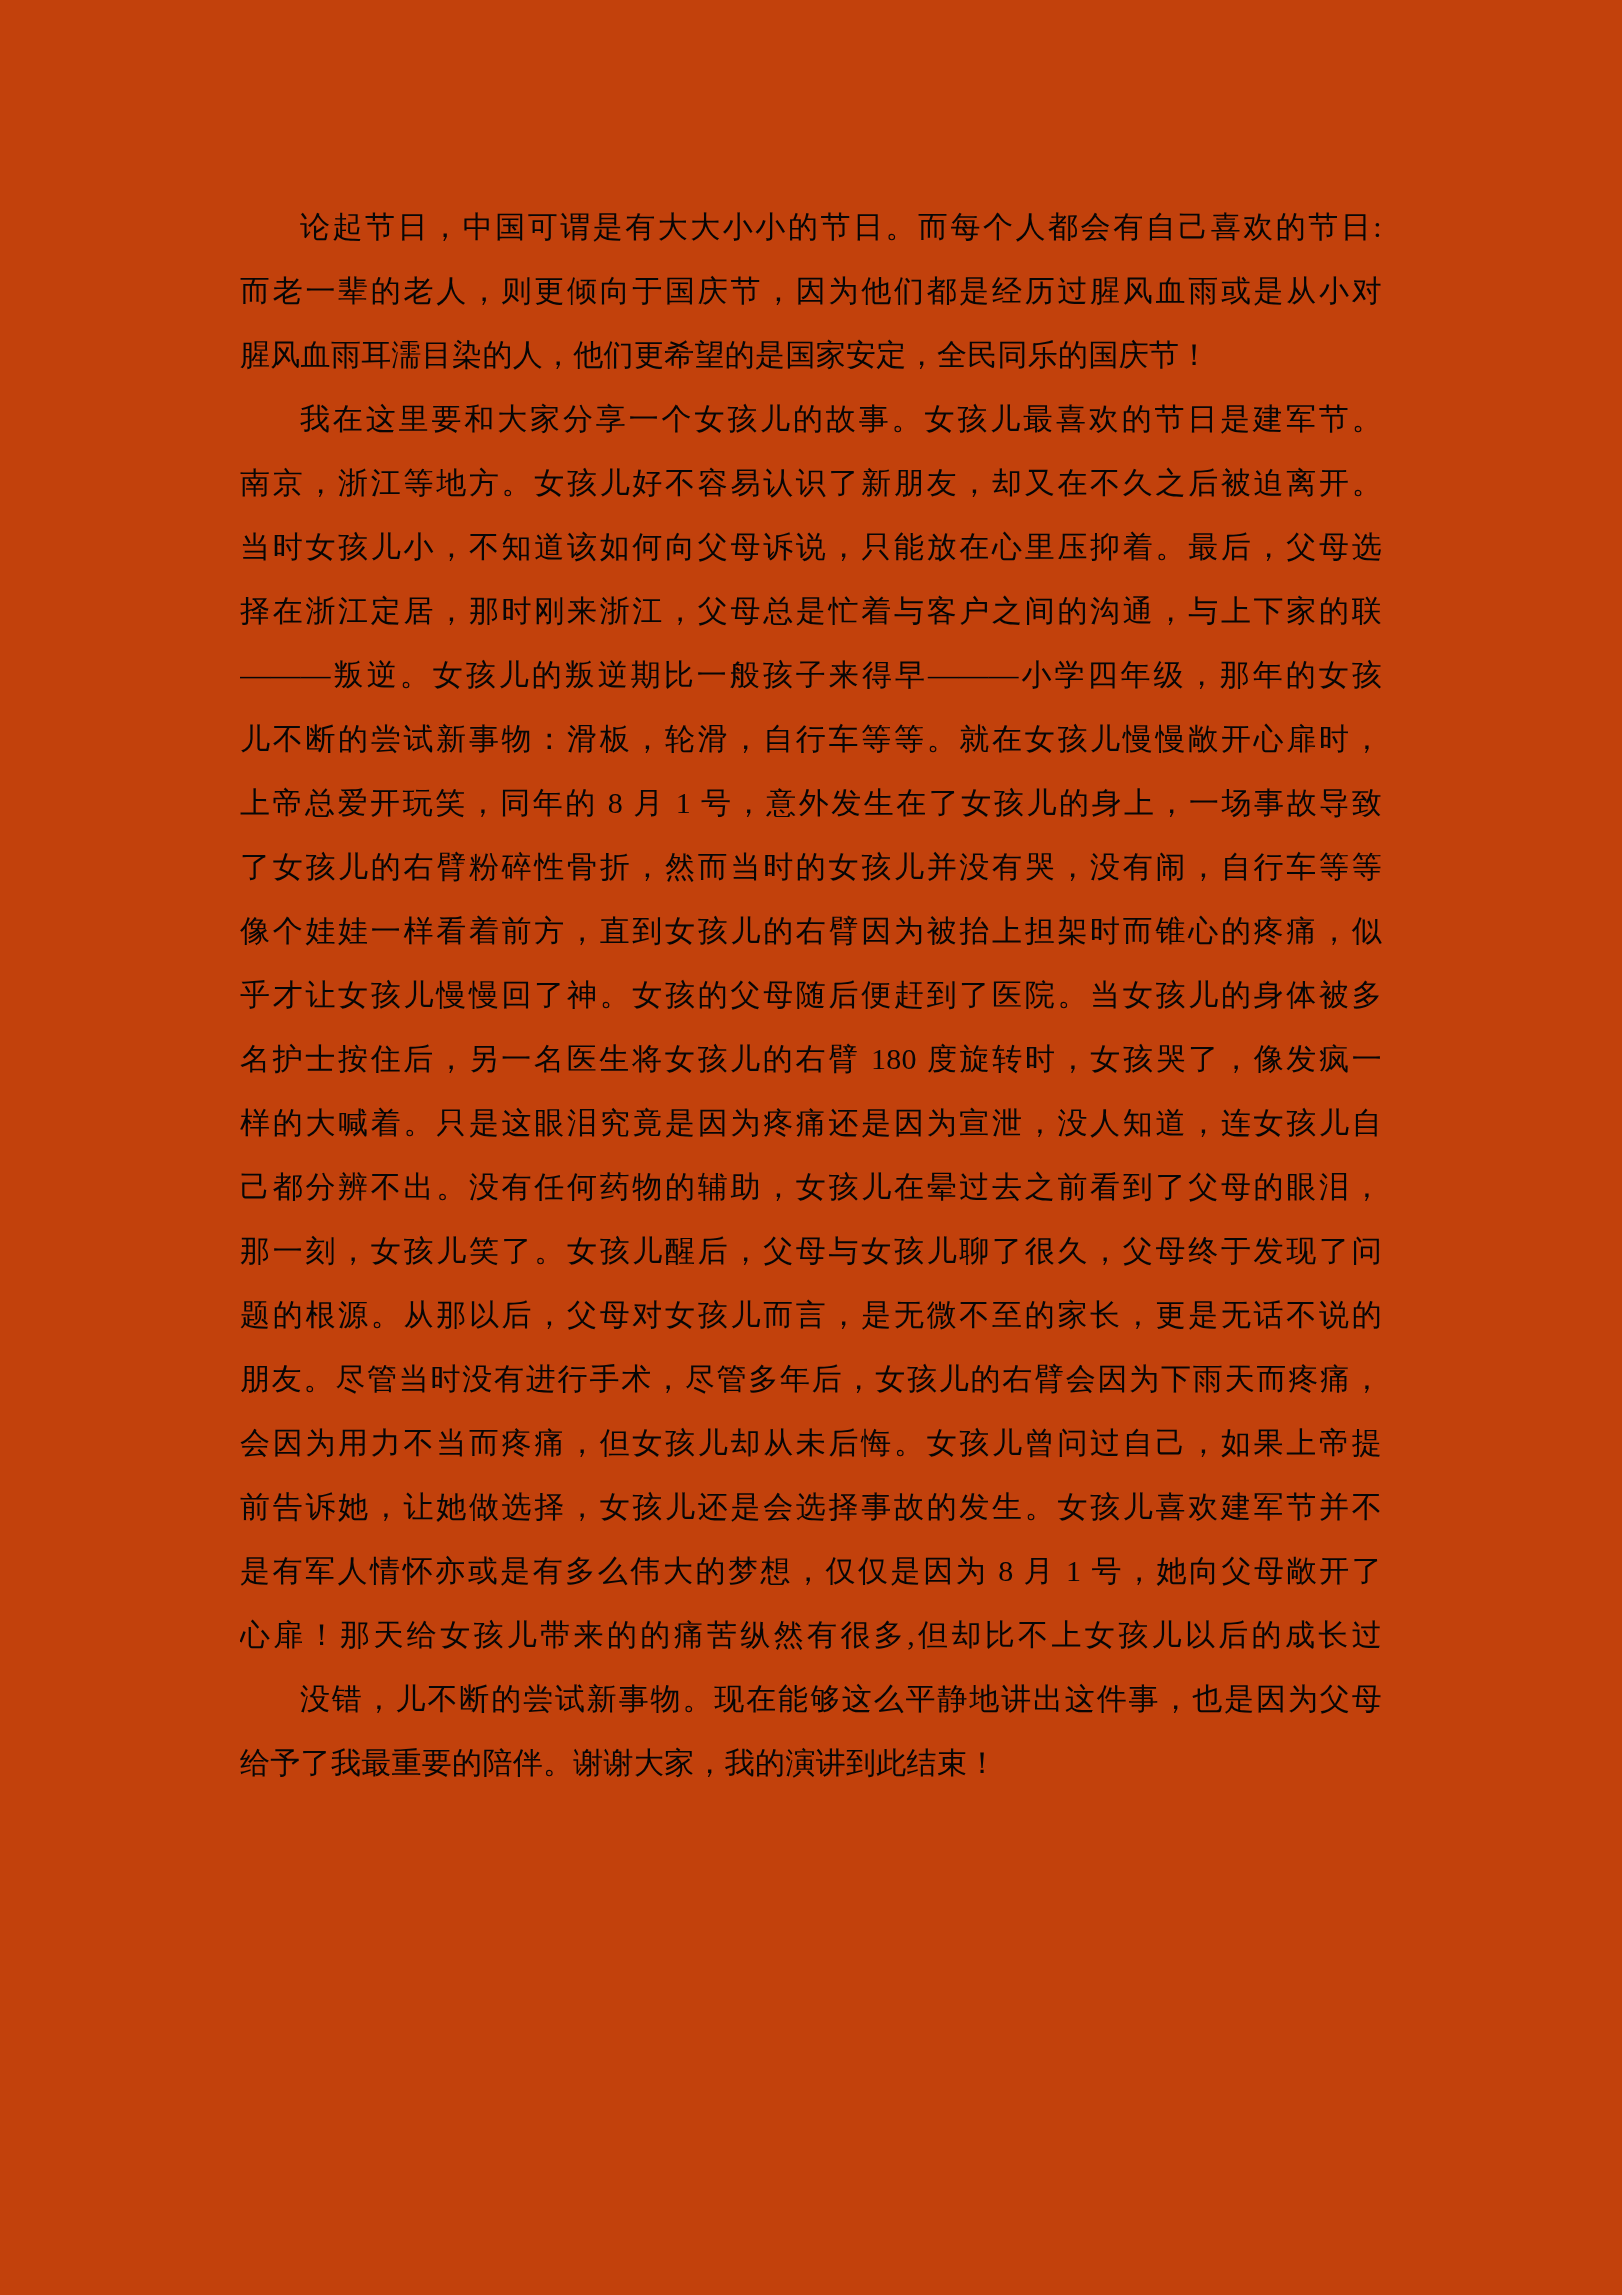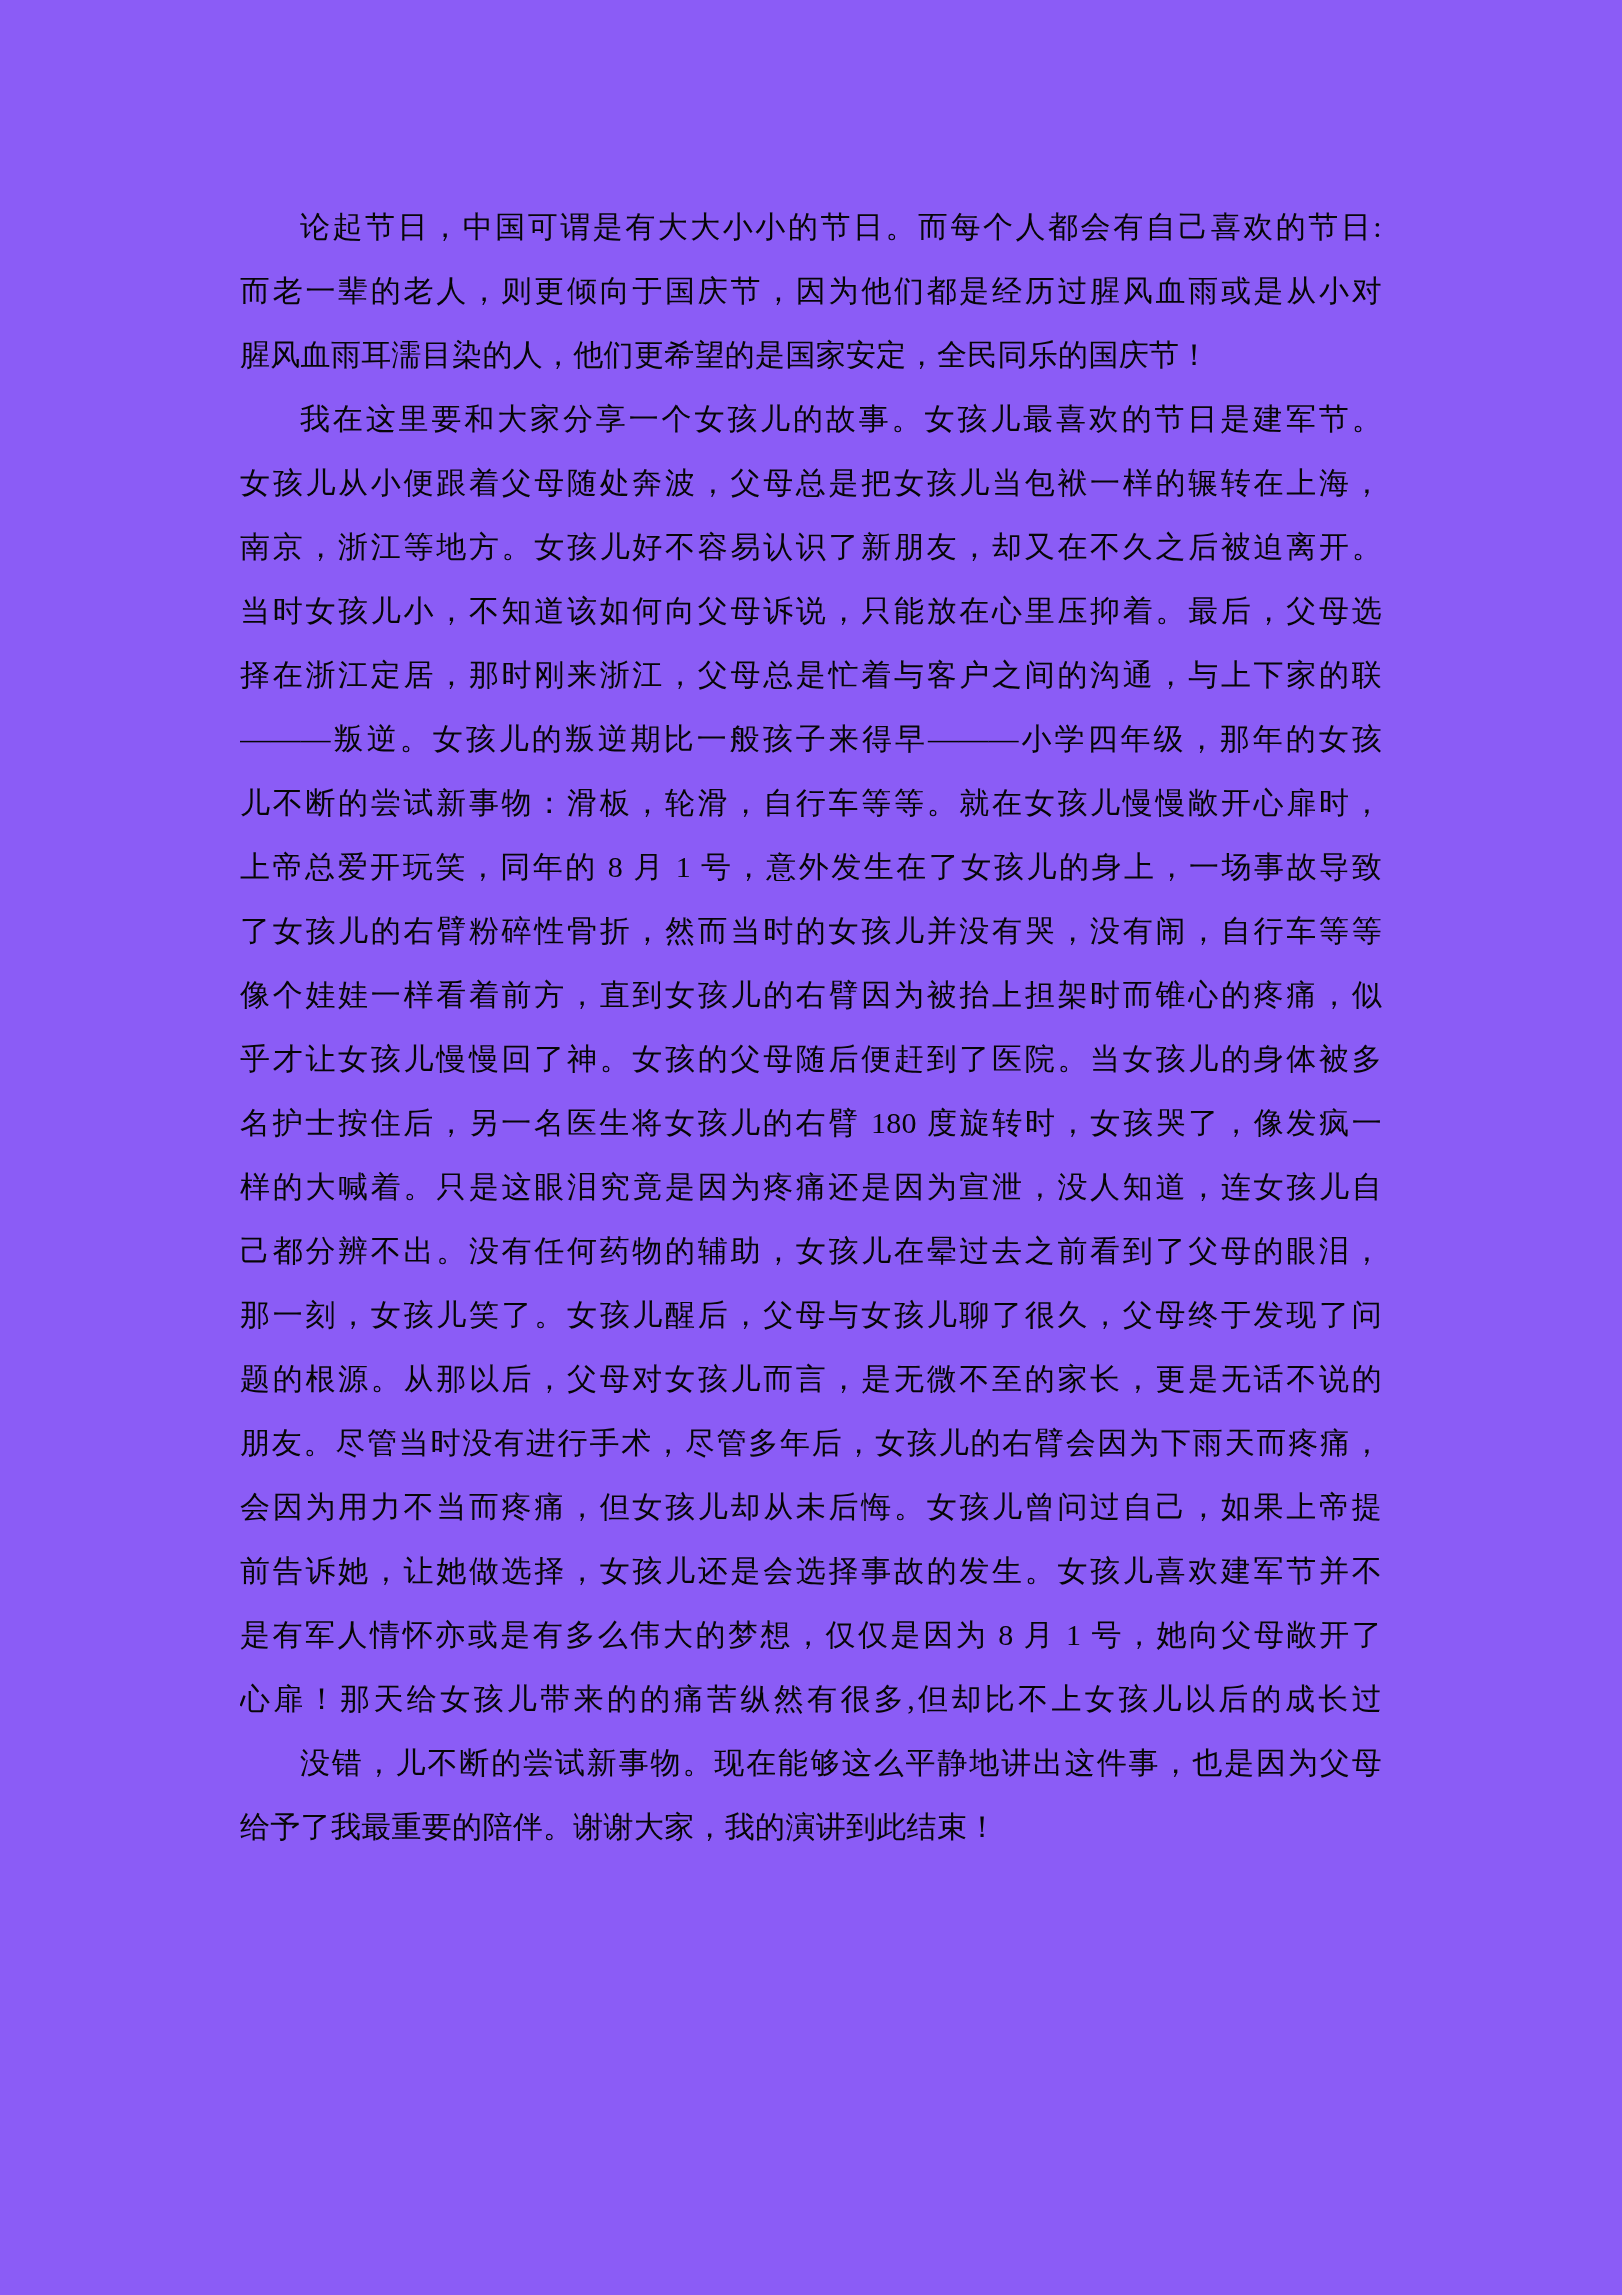--- a/index.html
+++ b/index.html
@@ -35,27 +35,26 @@
   .line.indent {
     text-indent: 60px;
   }
   .line.para-end {
     text-align-last: left;
   }
 </style>
 </head>
 <body>
 
-<div class="page" style="background: #8b5cf6; color: rgb(6, 6, 6);">
+<div class="page" style="background: #c2410c; color: rgb(6, 6, 6);">
   <div class="doc">
       <div class="line indent">论起节日，中国可谓是有大大小小的节日。而每个人都会有自己喜欢的节日:</div>
       <div class="line">而老一辈的老人，则更倾向于国庆节，因为他们都是经历过腥风血雨或是从小对</div>
       <div class="line para-end">腥风血雨耳濡目染的人，他们更希望的是国家安定，全民同乐的国庆节！</div>
       <div class="line indent">我在这里要和大家分享一个女孩儿的故事。女孩儿最喜欢的节日是建军节。</div>
-      <div class="line">女孩儿从小便跟着父母随处奔波，父母总是把女孩儿当包袱一样的辗转在上海，</div>
       <div class="line">南京，浙江等地方。女孩儿好不容易认识了新朋友，却又在不久之后被迫离开。</div>
       <div class="line">当时女孩儿小，不知道该如何向父母诉说，只能放在心里压抑着。最后，父母选</div>
       <div class="line">择在浙江定居，那时刚来浙江，父母总是忙着与客户之间的沟通，与上下家的联</div>
       <div class="line">———叛逆。女孩儿的叛逆期比一般孩子来得早———小学四年级，那年的女孩</div>
       <div class="line">儿不断的尝试新事物：滑板，轮滑，自行车等等。就在女孩儿慢慢敞开心扉时，</div>
       <div class="line">上帝总爱开玩笑，同年的 8 月 1 号，意外发生在了女孩儿的身上，一场事故导致</div>
       <div class="line">了女孩儿的右臂粉碎性骨折，然而当时的女孩儿并没有哭，没有闹，自行车等等</div>
       <div class="line">像个娃娃一样看着前方，直到女孩儿的右臂因为被抬上担架时而锥心的疼痛，似</div>
       <div class="line">乎才让女孩儿慢慢回了神。女孩的父母随后便赶到了医院。当女孩儿的身体被多</div>
       <div class="line">名护士按住后，另一名医生将女孩儿的右臂 180 度旋转时，女孩哭了，像发疯一</div>

